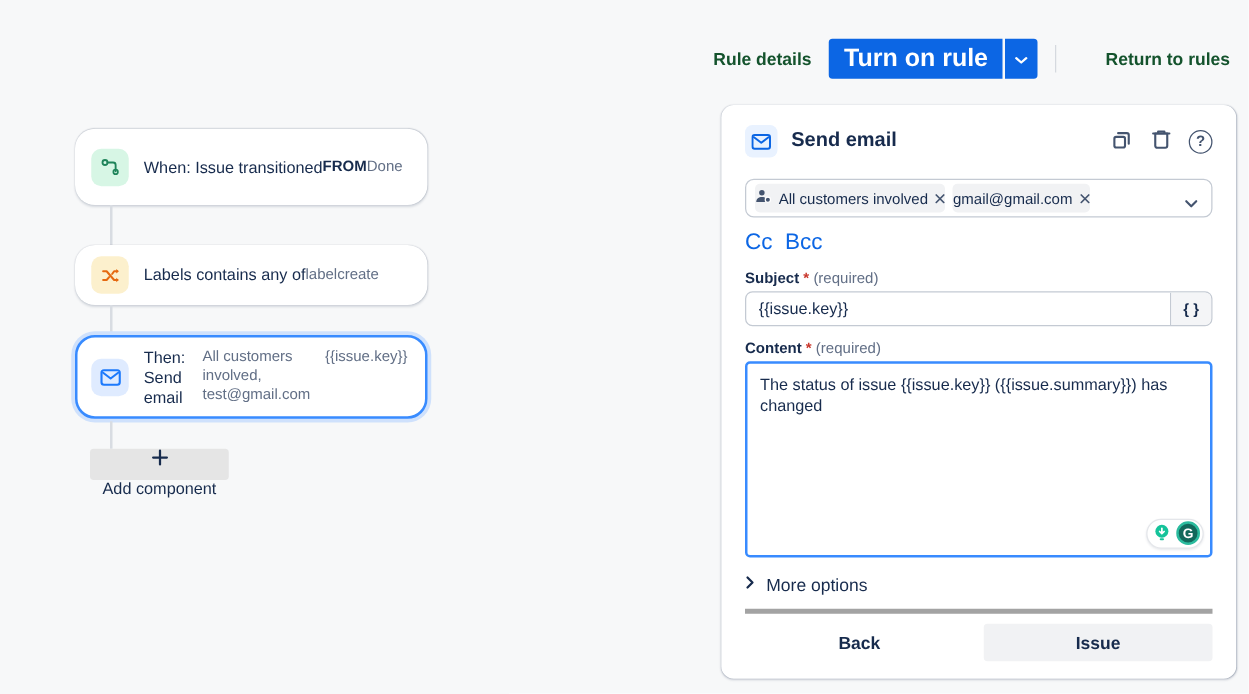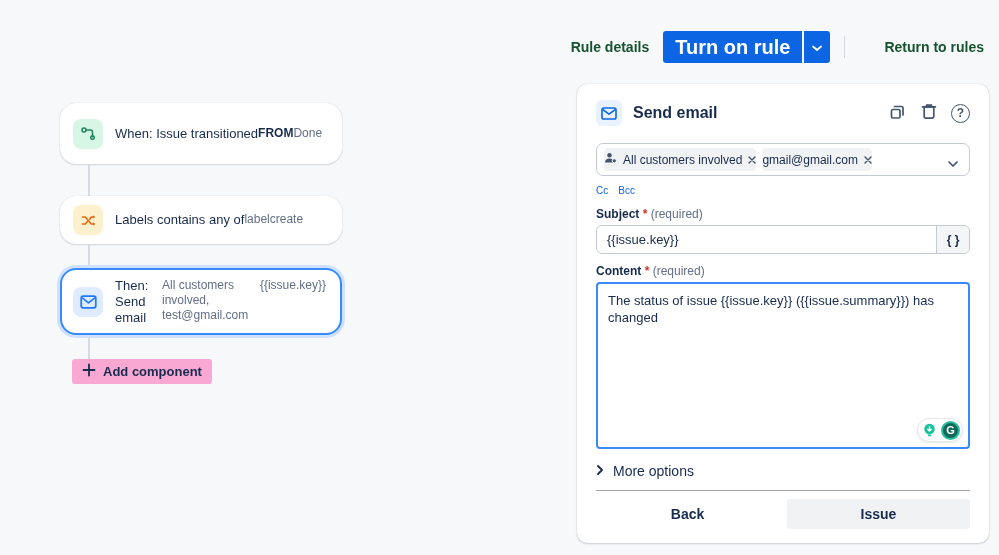--- a/index.html
+++ b/index.html
@@ -40,23 +40,23 @@
   .fc-text { display:flex; flex-direction:row; }
   .fc-title { font-size:13px; line-height:16px; color:#172B4D; }
   .fc-sub   { font-size:12px; line-height:15px; color:#626F86; }
   .fc-sub.bold { color:#172B4D; font-weight:700; }
   .conn { position:absolute; left:88px; width:2px; background:#D8DCE2; }
   #conn1 { top:164px; height:32px; }
   #conn2 { top:244px; height:22px; }
   #conn3 { top:337px; height:22px; }
   .add-btn {
     position:absolute; left:72px; top:359px; height:25px; padding:0 10px;
-    background:#f9a8d4; border:none; border-radius:3px;
+    background:#e5e5e5; border:none; border-radius:3px;
     display:flex; align-items:center; gap:7px; font-family:inherit;
-    font-size:13px; font-weight:700; color:#172B4D;
+    font-size:13px; font-weight:400; color:#172B4D;flex-direction:column;
   }
 
   
   #panel {
     position:absolute; left:577px; top:84px; width:412px; height:459px;
     background:#fff; border-radius:10px;
     box-shadow:0 1px 2px rgba(9,30,66,.18), 0 0 1px rgba(9,30,66,.25);
     padding:16px 19px 14px; display:flex; flex-direction:column;
   }
   .p-header { display:flex; align-items:center; gap:11px; margin-bottom:17px; }
@@ -74,21 +74,21 @@
     display:flex; align-items:center; gap:6px; padding:0 28px 0 7px; margin-bottom:9px; background:#fff;
   }
   .chip {
     background:#F1F2F4; border-radius:4px; height:23px; padding:0 0;
     display:flex; align-items:center; gap:6px; font-size:12px; color:#172B4D; white-space:nowrap;
   }
   .chip .x { display:flex; align-items:center; }
   .to-chevron { position:absolute; right:10px; top:10px; }
 
   .cc-row { display:flex; gap:10px; margin-bottom:11px; }
-  .cc-link { font-size:10px; font-weight:500; color:#0C66E4; }
+  .cc-link { font-size:18px; font-weight:500; color:#0C66E4; }
 
   .subject-box { height:29px; border:1px solid #C4CAD3; border-radius:6px; display:flex; overflow:hidden; margin-bottom:10px; background:#fff; }
   .subject-input { flex:1; border:none; outline:none; padding:0 10px; font-family:inherit; font-size:13px; color:#172B4D; background:transparent; }
   .subject-addon {
     width:33px; background:#F4F5F7; border-left:1px solid #C4CAD3;
     display:flex; align-items:center; justify-content:center;
     font-size:12px; font-weight:700; color:#172B4D; border-radius:0 5px 5px 0;
   }
 
   .content-wrap { position:relative; height:167px; border:2px solid #388BFF; border-radius:4px; margin-bottom:13px; background:#fff; }
@@ -100,21 +100,21 @@
     position:absolute; right:5px; bottom:5px; height:24px; padding:2px;
     background:#fff; border:1px solid #E4E6EA; border-radius:13px;
     box-shadow:0 1px 2px rgba(9,30,66,.10); display:flex; align-items:center; gap:2px;
   }
   .gram-ico { width:19px; height:19px; border-radius:50%; display:flex; align-items:center; justify-content:center; }
   .gram-g { background:#11685B; color:#fff; font-size:11px; font-weight:700; border:2px solid #2BBB9E; }
 
   .more-row { display:flex; align-items:center; gap:9px; margin-bottom:10px; }
   .more-label { font-size:14px; font-weight:500; color:#172B4D; }
 
-  .p-footer { margin-top:auto; display:flex; gap:8px; border-top:1px solid #a3a3a3; padding-top:8px;align-items:flex-end; }
+  .p-footer { margin-top:auto; display:flex; gap:8px; border-top:4px solid #a3a3a3; padding-top:8px;align-items:flex-end; }
   .btn { flex:1; height:30px; border:none; border-radius:3px; font-family:inherit; font-size:14px; font-weight:700; color:#172B4D; }
   .btn.subtle { background:transparent; }
   .btn.neutral { background:#F1F2F4; }
 </style>
 </head>
 <body>
 
 <div id="app">
 
   <div class="topbar">

